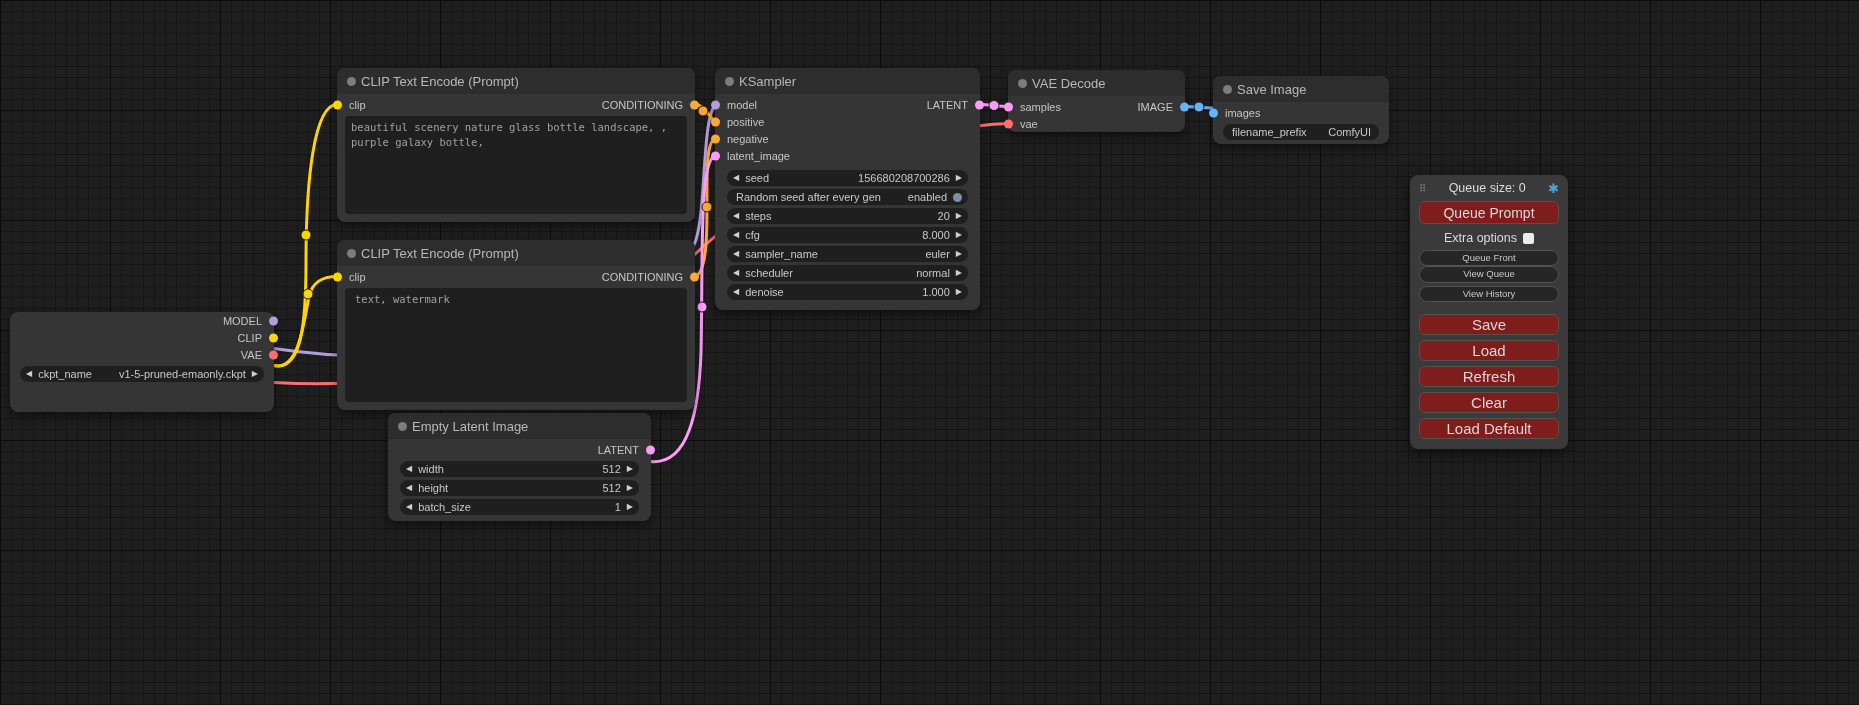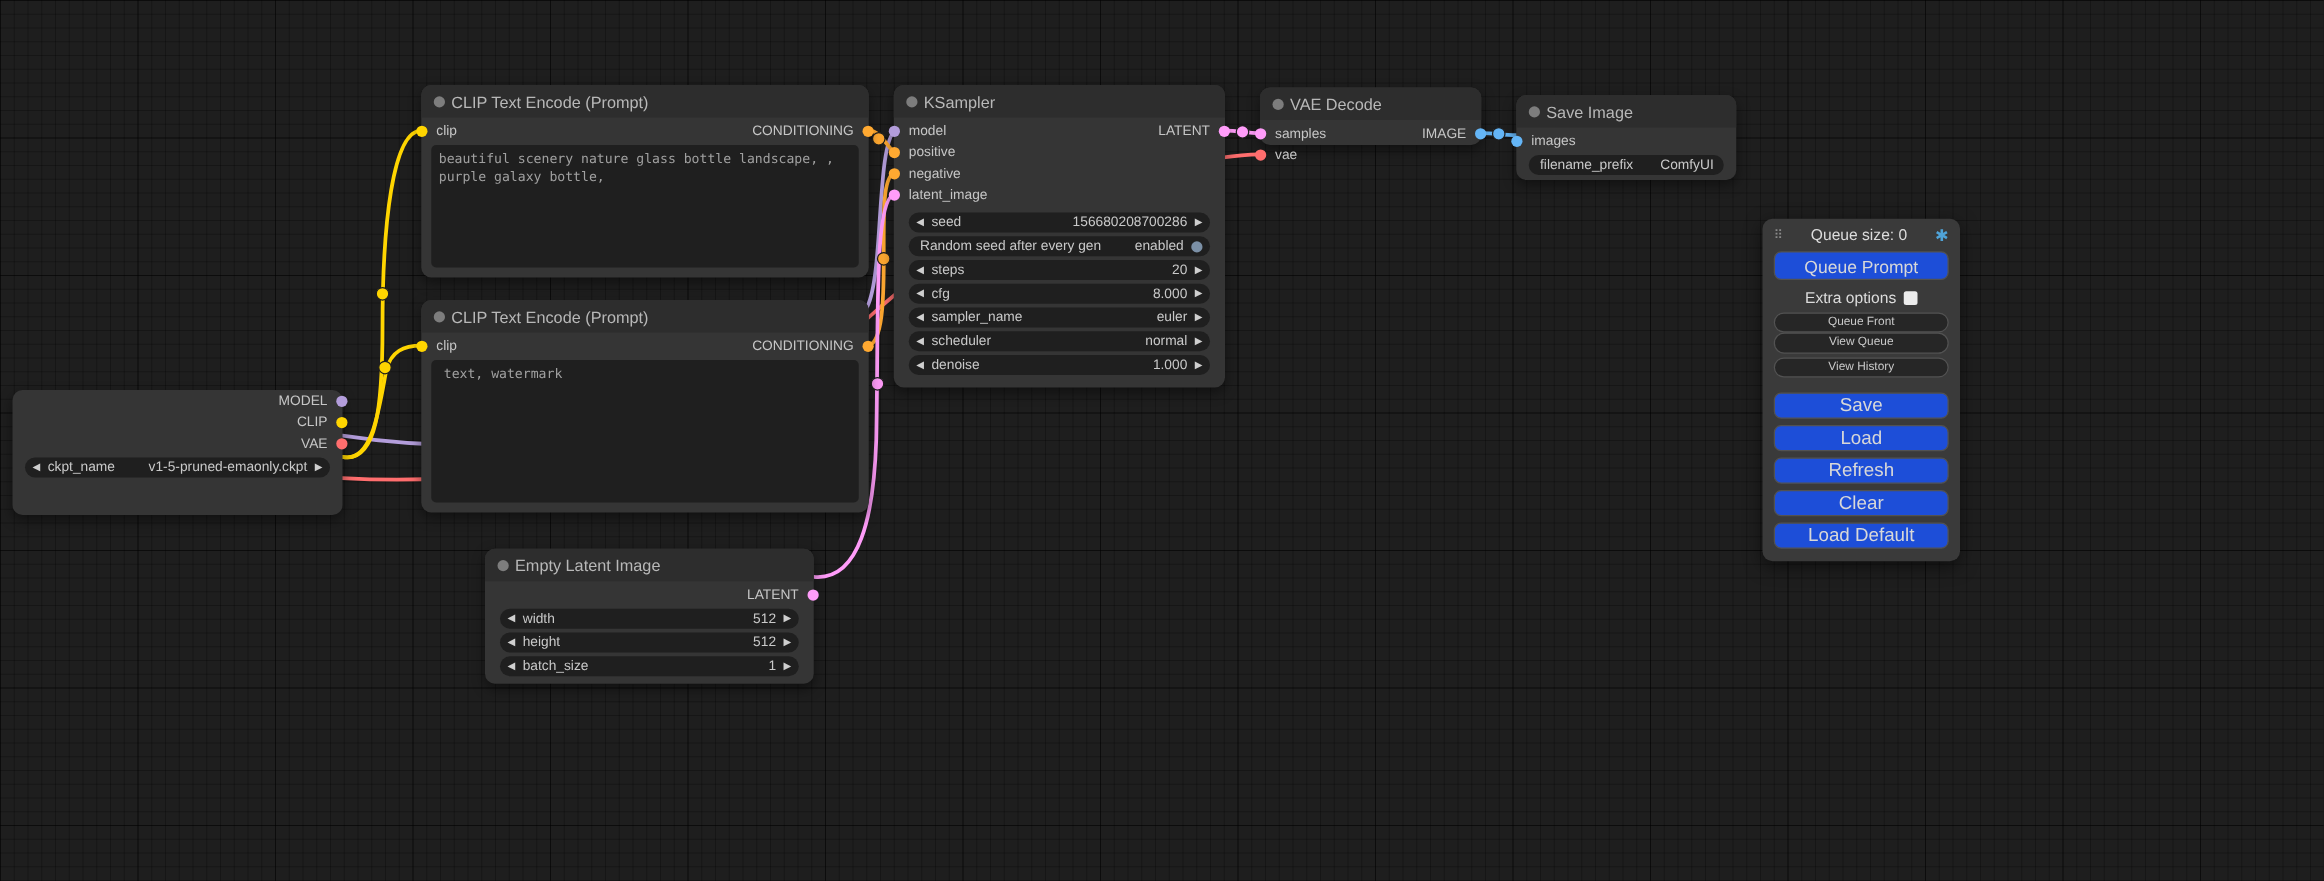--- a/index.html
+++ b/index.html
@@ -62,21 +62,21 @@
 
   .qpanel{
     position:absolute;background:#3a3a3a;border-radius:8px;z-index:3;
     padding:4px 9px 10px;box-shadow:0 4px 14px rgba(0,0,0,0.5);
   }
   .qhead{display:flex;align-items:center;justify-content:space-between;height:18px;}
   .qdrag{color:#8a8a8a;font-size:10px;cursor:grab;}
   .qsize{font-size:12.5px;color:#dcdcdc;}
   .qgear{color:#4fa3d8;font-size:13px;cursor:pointer;}
   .qbtn{
-    display:block;width:100%;height:21px;margin-top:5px;background:#1d4ed8;
+    display:block;width:100%;height:21px;margin-top:5px;background:#7f1d1d;
     border:1px solid #525252;border-radius:6px;color:#d8d8d8;font-size:15px;
     font-family:inherit;line-height:1;cursor:pointer;
   }
   .qbtn.qprompt{height:23px;font-size:14px;margin-top:4px;}
   .qbtn.gap{margin-top:12px;}
   .qextra{display:flex;align-items:center;justify-content:center;gap:6px;margin-top:7px;font-size:12.5px;color:#dcdcdc;}
   .qcheck{width:11px;height:11px;background:#ececec;border-radius:2px;display:inline-block;cursor:pointer;}
   .qsmallrow{display:flex;justify-content:space-between;margin-top:5px;flex-direction:column;}
   .qsmallrow.center{justify-content:center;margin-top:3px;}
   .qsmall{
@@ -216,21 +216,21 @@
       <span class="arr">▶</span>
     </div>
     <div class="widget">
       <span class="arr">◀</span>
       <span class="wlabel">denoise</span>
       <span class="wvalue">1.000</span>
       <span class="arr">▶</span>
     </div>
   </div>
 
-  <div class="node" style="left:1008px;top:70px;width:177px;height:46px">
+  <div class="node" style="left:1008px;top:70px;width:177px;height:62px">
     <div class="nheader">
       <span class="ndot"></span>
       <span class="ntitle">VAE Decode</span>
     </div>
     <div class="prow">
       <span class="pdot left pd-latent"></span>
       <span class="plabel left">samples</span>
       <span class="plabel right">IMAGE</span>
       <span class="pdot right pd-image"></span>
     </div>
@@ -248,21 +248,21 @@
     <div class="prow">
       <span class="pdot left pd-image"></span>
       <span class="plabel left">images</span>
     </div>
     <div class="widget noarrow" style="margin:3px 10px;">
       <span class="wlabel">filename_prefix</span>
       <span class="wvalue">ComfyUI</span>
     </div>
   </div>
 
-  <div class="node" style="left:388px;top:439px;width:263px;height:108px">
+  <div class="node" style="left:388px;top:413px;width:263px;height:108px">
     <div class="nheader">
       <span class="ndot"></span>
       <span class="ntitle">Empty Latent Image</span>
     </div>
     <div class="prow">
       <span class="plabel right">LATENT</span>
       <span class="pdot right pd-latent"></span>
     </div>
     <div class="widget">
       <span class="arr">◀</span>

